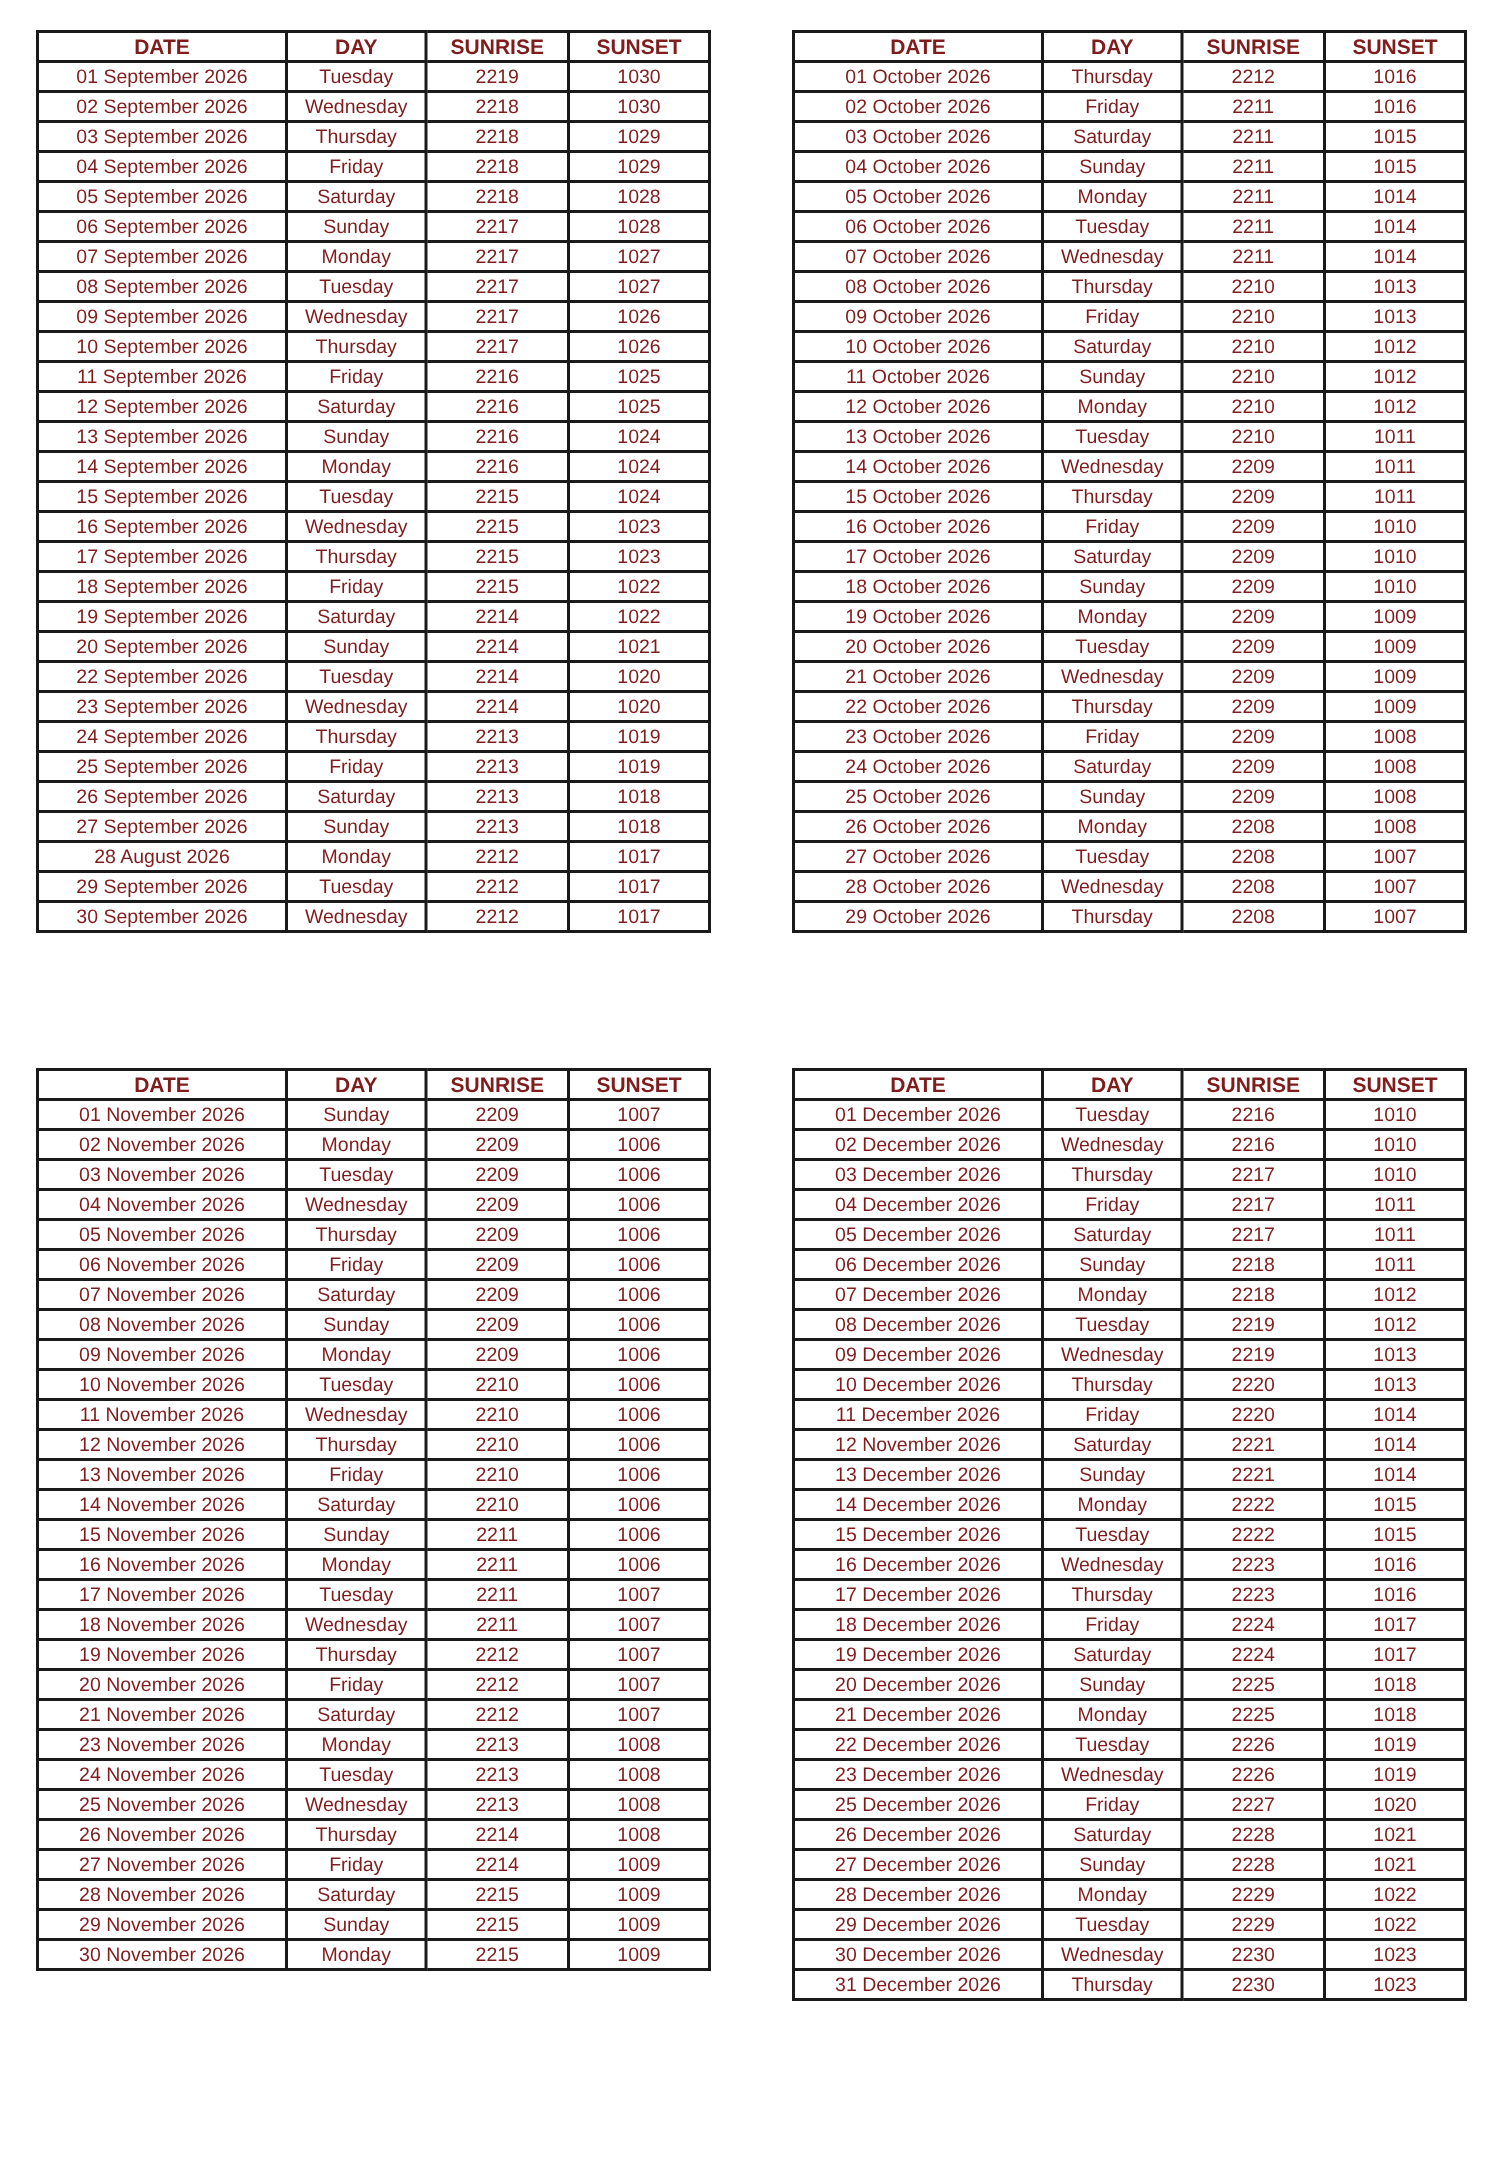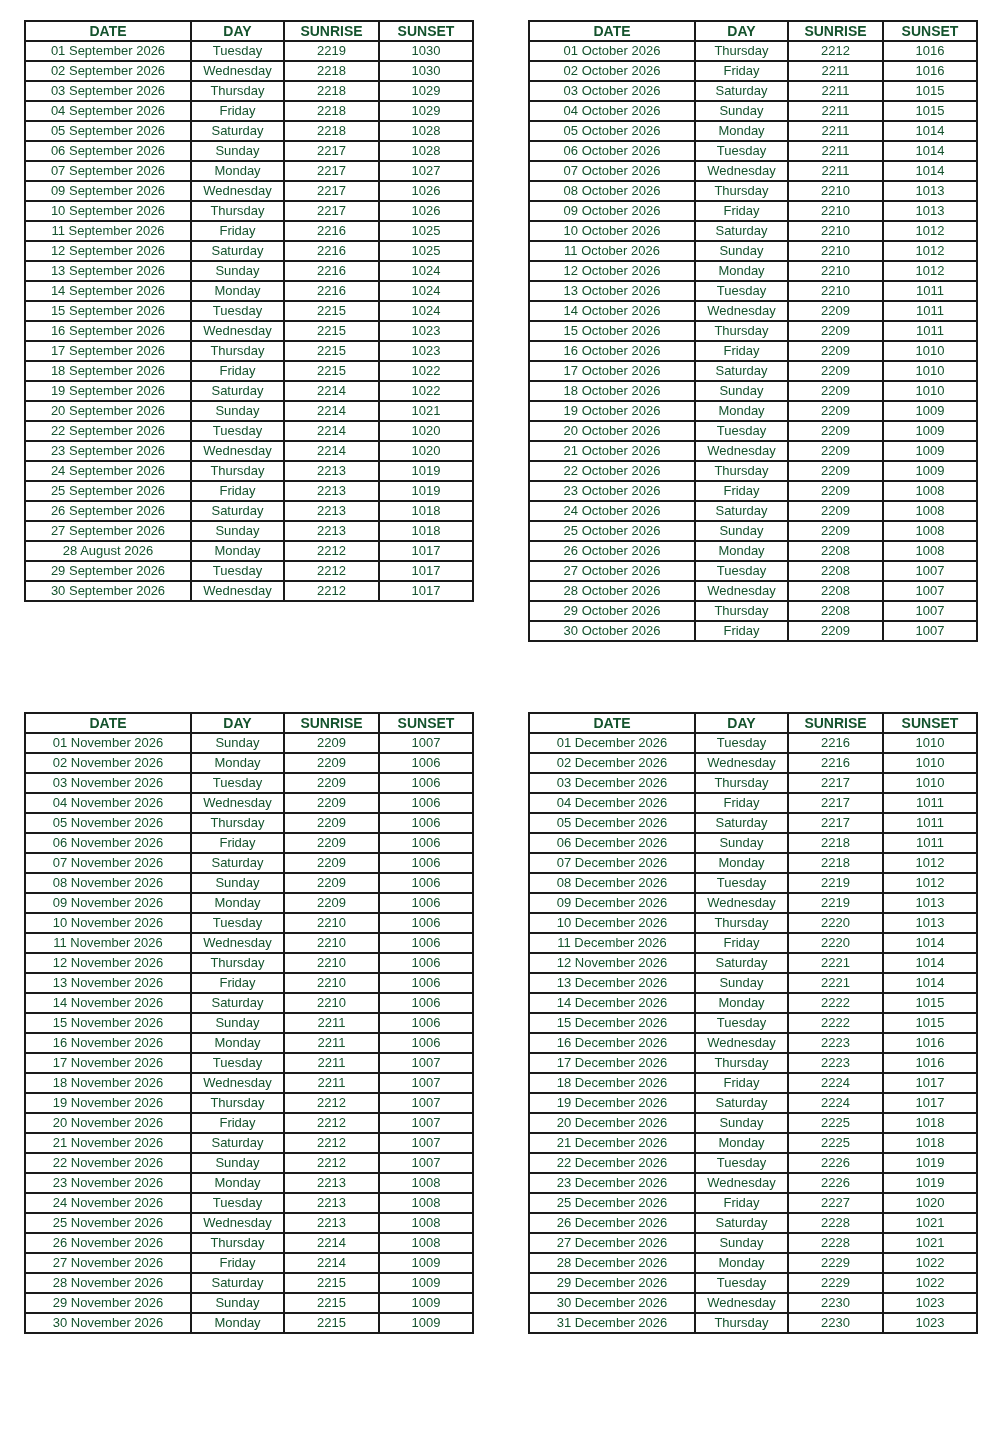--- a/index.html
+++ b/index.html
@@ -6,21 +6,21 @@
     margin: 0;
     padding: 0;
     background: #ffffff;
   }
   .page {
     position: relative;
     width: 1004px;
     height: 1447px;
     background: #ffffff;
     font-family: "Liberation Sans", sans-serif;
-    color: #14532d;
+    color: #7f1d1d;
   }
   .quadrant { position: absolute; }
   .q-top-left     { left: 24px;  top: 20px;  }
   .q-top-right    { left: 528px; top: 20px;  }
   .q-bottom-left  { left: 24px;  top: 712px; }
   .q-bottom-right { left: 528px; top: 712px; }
 
   table.sun-table {
     border-collapse: collapse;
     table-layout: fixed;
@@ -111,20 +111,26 @@
             <td>2217</td>
             <td>1028</td>
           </tr>
           <tr>
             <td>07 September 2026</td>
             <td>Monday</td>
             <td>2217</td>
             <td>1027</td>
           </tr>
           <tr>
+            <td>08 September 2026</td>
+            <td>Tuesday</td>
+            <td>2217</td>
+            <td>1027</td>
+          </tr>
+          <tr>
             <td>09 September 2026</td>
             <td>Wednesday</td>
             <td>2217</td>
             <td>1026</td>
           </tr>
           <tr>
             <td>10 September 2026</td>
             <td>Thursday</td>
             <td>2217</td>
             <td>1026</td>
@@ -431,26 +437,20 @@
             <td>Wednesday</td>
             <td>2208</td>
             <td>1007</td>
           </tr>
           <tr>
             <td>29 October 2026</td>
             <td>Thursday</td>
             <td>2208</td>
             <td>1007</td>
           </tr>
-          <tr>
-            <td>30 October 2026</td>
-            <td>Friday</td>
-            <td>2209</td>
-            <td>1007</td>
-          </tr>
         </tbody>
     </table>
   </div>
 
   <div class="quadrant q-bottom-left">
     <table class="sun-table">
       <colgroup>
         <col class="c-date">
           <col class="c-day">
           <col class="c-sunrise">
@@ -585,26 +585,20 @@
             <td>2212</td>
             <td>1007</td>
           </tr>
           <tr>
             <td>21 November 2026</td>
             <td>Saturday</td>
             <td>2212</td>
             <td>1007</td>
           </tr>
           <tr>
-            <td>22 November 2026</td>
-            <td>Sunday</td>
-            <td>2212</td>
-            <td>1007</td>
-          </tr>
-          <tr>
             <td>23 November 2026</td>
             <td>Monday</td>
             <td>2213</td>
             <td>1008</td>
           </tr>
           <tr>
             <td>24 November 2026</td>
             <td>Tuesday</td>
             <td>2213</td>
             <td>1008</td>

